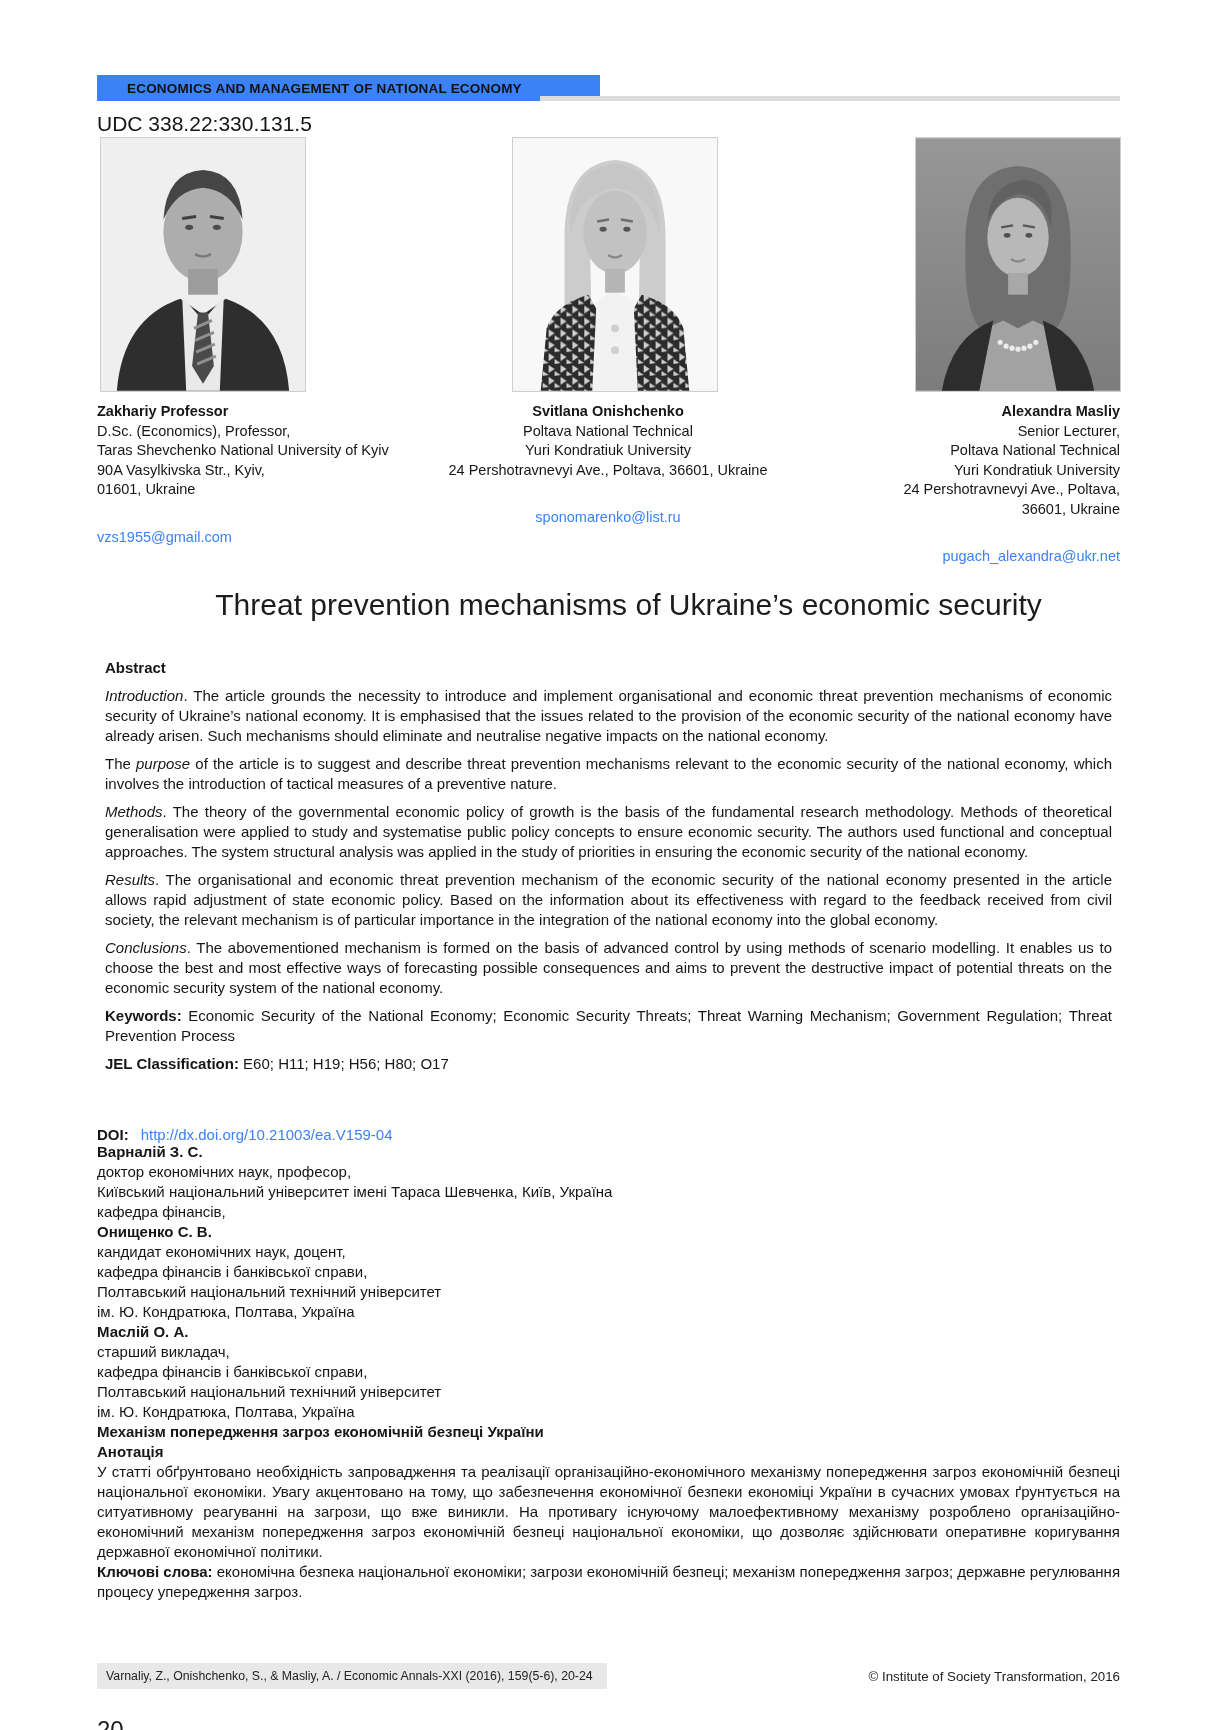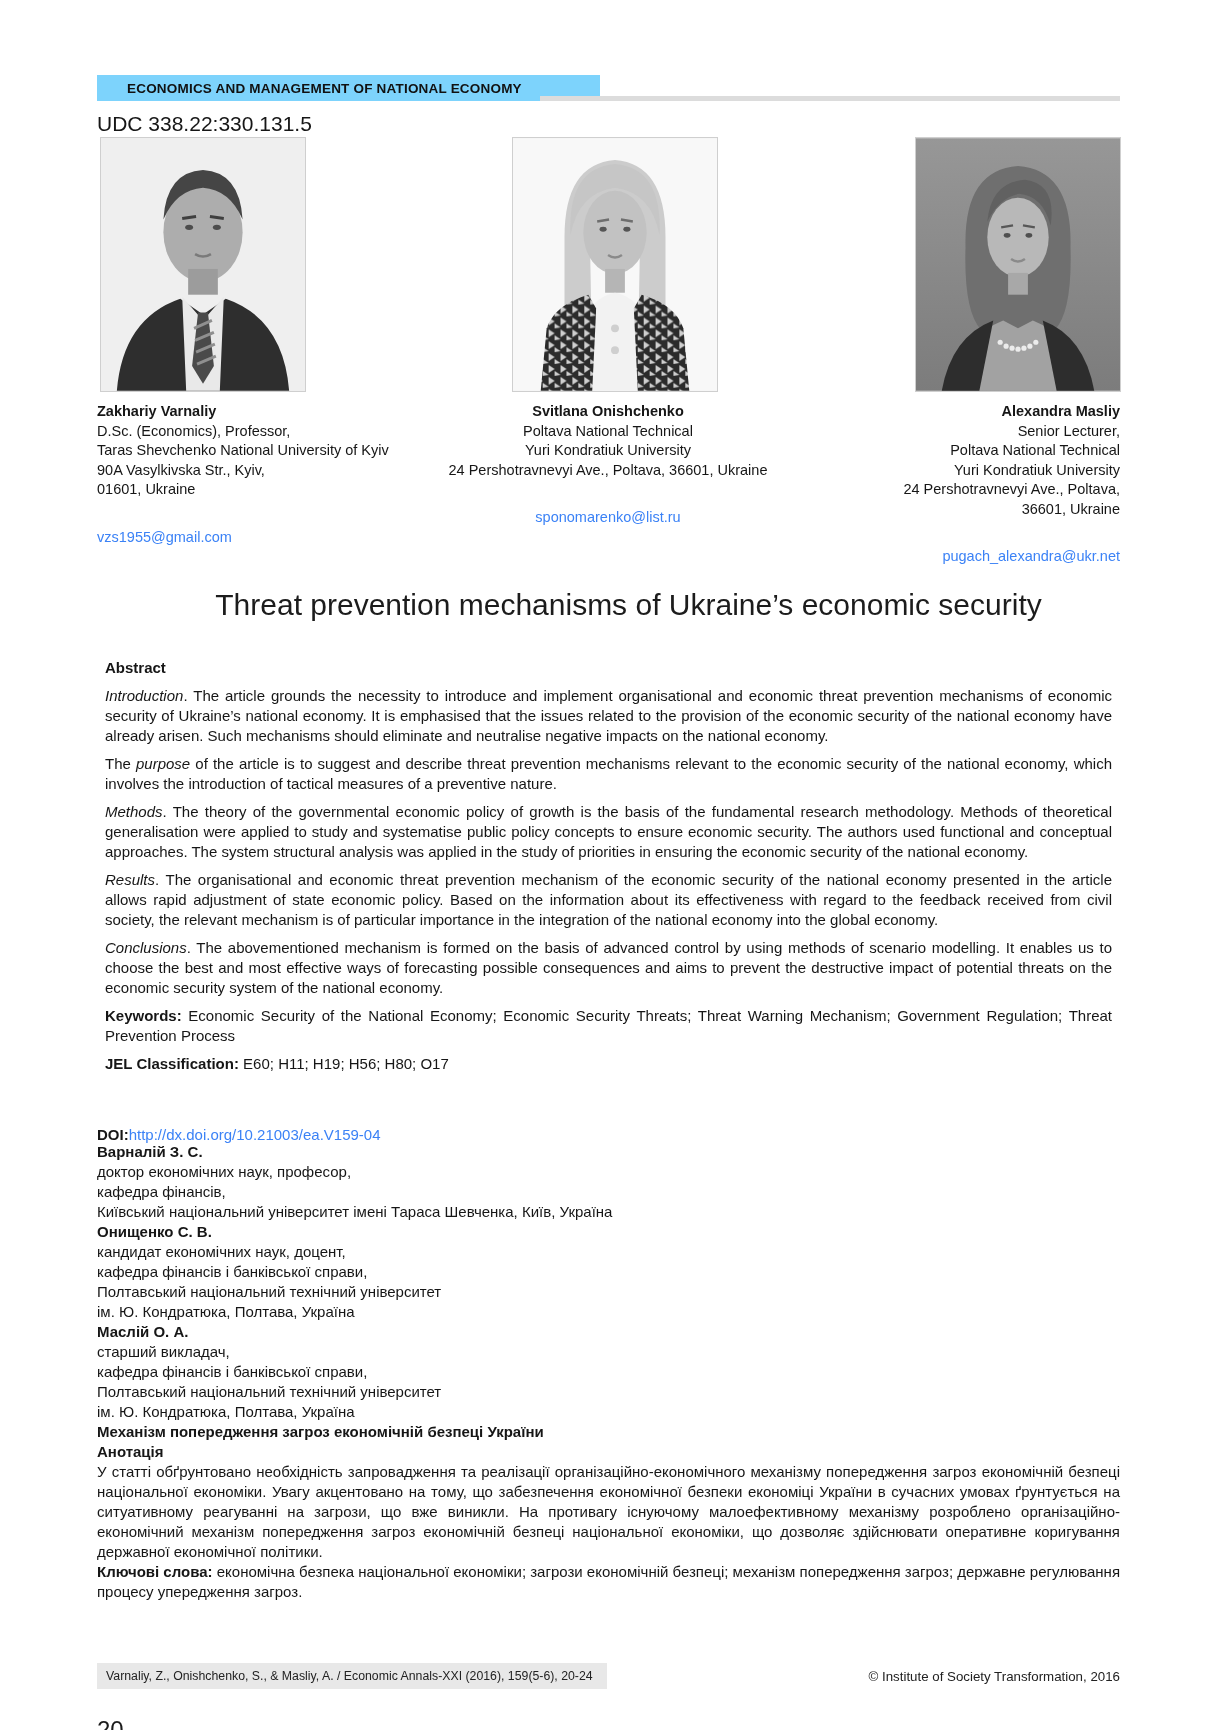--- a/index.html
+++ b/index.html
@@ -1,21 +1,21 @@
 <!DOCTYPE html>
 <html><head>
 <meta charset="utf-8">
 <style>
   html,body{margin:0;padding:0;background:#ffffff;}
   .page{position:relative;width:1217px;height:1730px;background:#ffffff;
         font-family:"Liberation Sans",sans-serif;color:#161616;overflow:hidden;}
 
   
   .section-bar{position:absolute;left:97px;top:75px;width:503px;height:26px;
-               background:#7dd3fc;display:flex;align-items:center;box-sizing:border-box;
+               background:#3b82f6;display:flex;align-items:center;box-sizing:border-box;
                padding-left:30px;font-weight:bold;font-size:13.5px;letter-spacing:.2px;color:#111;}
   .header-rule{position:absolute;left:540px;top:96px;width:580px;height:5px;background:#dcdcdc;}
   .udc{position:absolute;left:97px;top:112px;font-size:21px;}
 
   
   .photo{position:absolute;top:137px;width:206px;height:255px;margin:0;padding:0;
          border:1px solid #cfcfcf;box-sizing:border-box;background:#f2f2f2;}
   .photo svg{display:block;width:100%;height:100%;}
   .photo.p1{left:100px;}
   .photo.p2{left:512px;}
@@ -35,21 +35,21 @@
 
   
   .abstract{position:absolute;left:97px;top:650px;width:1023px;font-size:15px;line-height:20px;}
   .abstract p{margin:8px;text-align:justify;}
   .abstract p.nj{text-align:left;}
   .abstract i{font-style:italic;}
   .abstract b{font-weight:bold;}
 
   
   .doi{position:absolute;left:97px;top:1098px;font-size:15px;}
-  .doi b{font-weight:bold;margin-right:0;}
+  .doi b{font-weight:bold;margin-right:12px;}
 
   
   .ua{position:absolute;left:97px;top:1142px;width:1023px;font-size:15px;line-height:20px;}
   .ua div{margin:0;}
   .ua .b{font-weight:bold;}
   .ua p{margin:0;text-align:justify;}
 
   
   .footer-cite{position:absolute;left:97px;top:1663px;background:#e8e8e8;
                padding:6px 14px 6px 9px;font-size:12.3px;color:#222;}
@@ -136,21 +136,21 @@
           <circle cx="97" cy="212" r="2.6"></circle>
         <circle cx="103" cy="213" r="2.6"></circle>
           <circle cx="109" cy="212" r="2.6"></circle>
           <circle cx="115" cy="210" r="2.6"></circle>
         <circle cx="121" cy="206" r="2.6"></circle>
       </g>
     </svg>
   </figure>
 
   <div class="author c1">
-    <div class="a-name">Zakhariy Varnaliy</div>
+    <div class="a-name">Zakhariy Professor</div>
     <div>D.Sc. (Economics), Professor,</div>
     <div>Taras Shevchenko National University of Kyiv</div>
     <div>90A Vasylkivska Str., Kyiv,</div>
     <div>01601, Ukraine</div>
     <a class="link">vzs1955@gmail.com</a>
   </div>
 
   <div class="author c2">
     <div class="a-name">Svitlana Onishchenko</div>
     <div>Poltava National Technical</div>
@@ -182,22 +182,22 @@
     <p class="nj"><b>JEL Classification:</b><span> E60; H11; H19; H56; H80; O17</span></p>
   </section>
 
   <div class="doi">
     <b>DOI:</b><a class="link">http://dx.doi.org/10.21003/ea.V159-04</a>
   </div>
 
   <section class="ua">
     <div class="b">Варналій З. С.</div>
     <div>доктор економічних наук, професор,</div>
+    <div>Київський національний університет імені Тараса Шевченка, Київ, Україна</div>
     <div>кафедра фінансів,</div>
-    <div>Київський національний університет імені Тараса Шевченка, Київ, Україна</div>
     <div class="b">Онищенко С. В.</div>
     <div>кандидат економічних наук, доцент,</div>
     <div>кафедра фінансів і банківської справи,</div>
     <div>Полтавський національний технічний університет</div>
     <div>ім. Ю. Кондратюка, Полтава, Україна</div>
     <div class="b">Маслій О. А.</div>
     <div>старший викладач,</div>
     <div>кафедра фінансів і банківської справи,</div>
     <div>Полтавський національний технічний університет</div>
     <div>ім. Ю. Кондратюка, Полтава, Україна</div>

